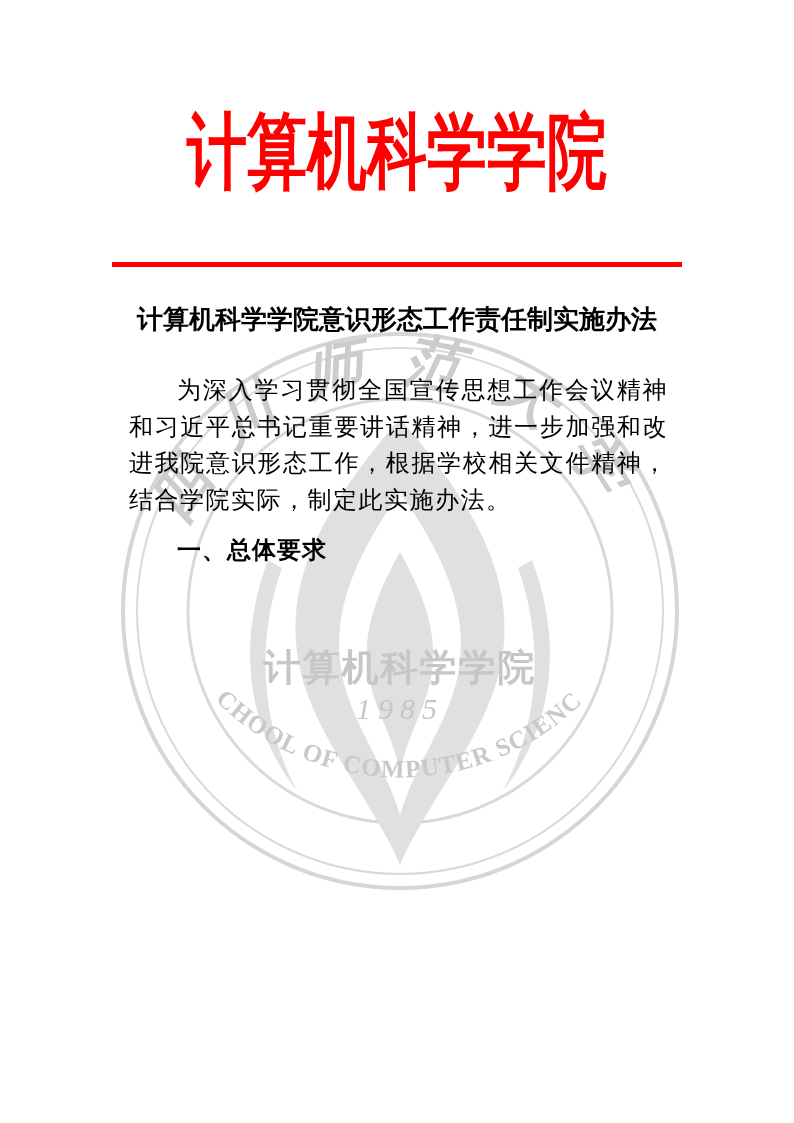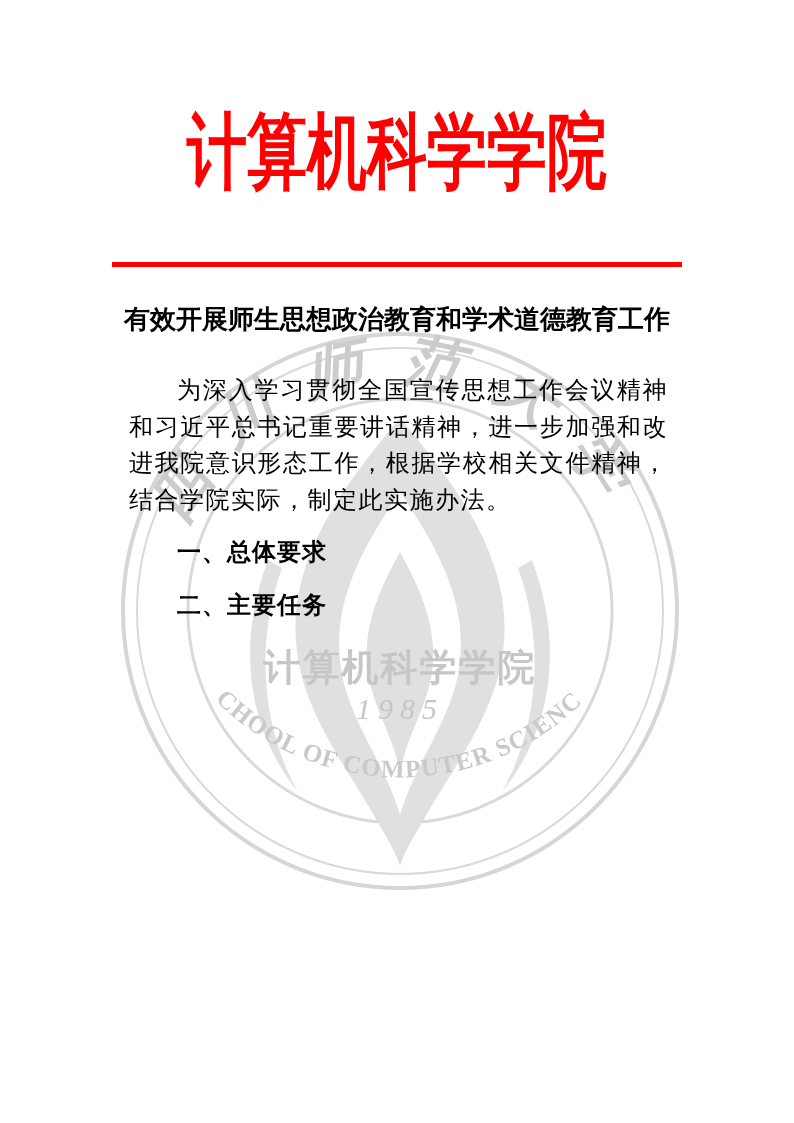--- a/index.html
+++ b/index.html
@@ -44,21 +44,21 @@
     text-align:justify;
   }
   .content p {
     margin:16px; padding:0;
     text-indent:2em;
     letter-spacing:1.5px;
   }
   .content p.sec-heading {
     font-weight:bold;
     letter-spacing:1px;
-    font-family:Liberation Sans, sans-serif;
+    font-family:Liberation Mono, monospace;
   }
 </style>
 </head>
 <body>
 
 <div class="page">
 
   <svg class="watermark" width="794" height="1123" viewBox="0 0 794 1123" xmlns="http://www.w3.org/2000/svg">
 
     <circle cx="400" cy="611" r="277" fill="none" stroke="#d6d6d6" stroke-width="4"></circle>
@@ -89,21 +89,20 @@
       <textPath href="#wm-arc-bottom" startOffset="50%" text-anchor="middle">SCHOOL OF COMPUTER SCIENCE</textPath>
     </text>
   </svg>
 
   <div class="header" style="color: rgb(255, 0, 0);">
     <span class="stretch">计算机科学学院</span>
   </div>
 
   <div class="red-rule" style="background: rgb(255, 0, 0);"></div>
 
-  <div class="doc-title">有效开展师生思想政治教育和学术道德教育工作</div>
+  <div class="doc-title">计算机科学学院意识形态工作责任制实施办法</div>
 
   <div class="content">
       <p class="body-para">为深入学习贯彻全国宣传思想工作会议精神和习近平总书记重要讲话精神，进一步加强和改进我院意识形态工作，根据学校相关文件精神，结合学院实际，制定此实施办法。</p>
       <p class="sec-heading">一、总体要求</p>
-      <p class="sec-heading">二、主要任务</p>
     </div>
 
 </div>
 
 </body></html>

